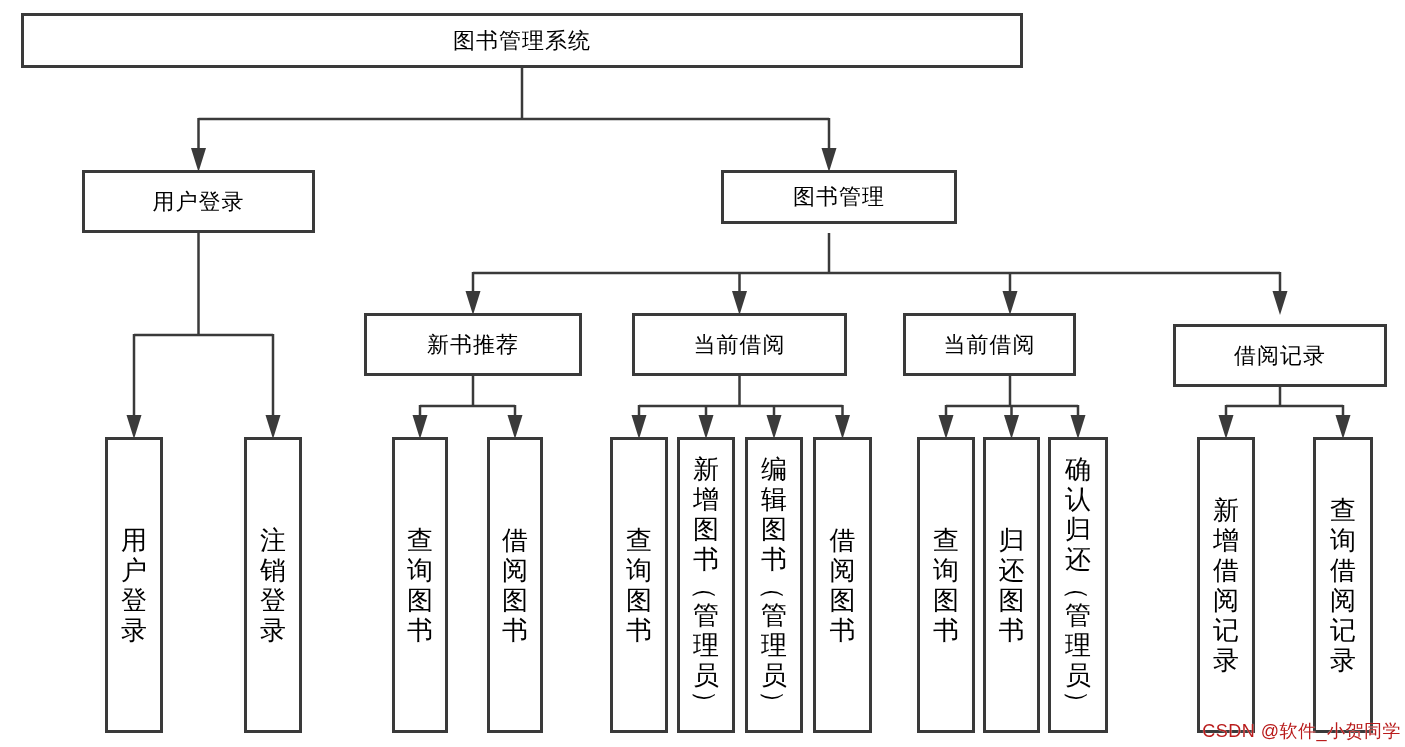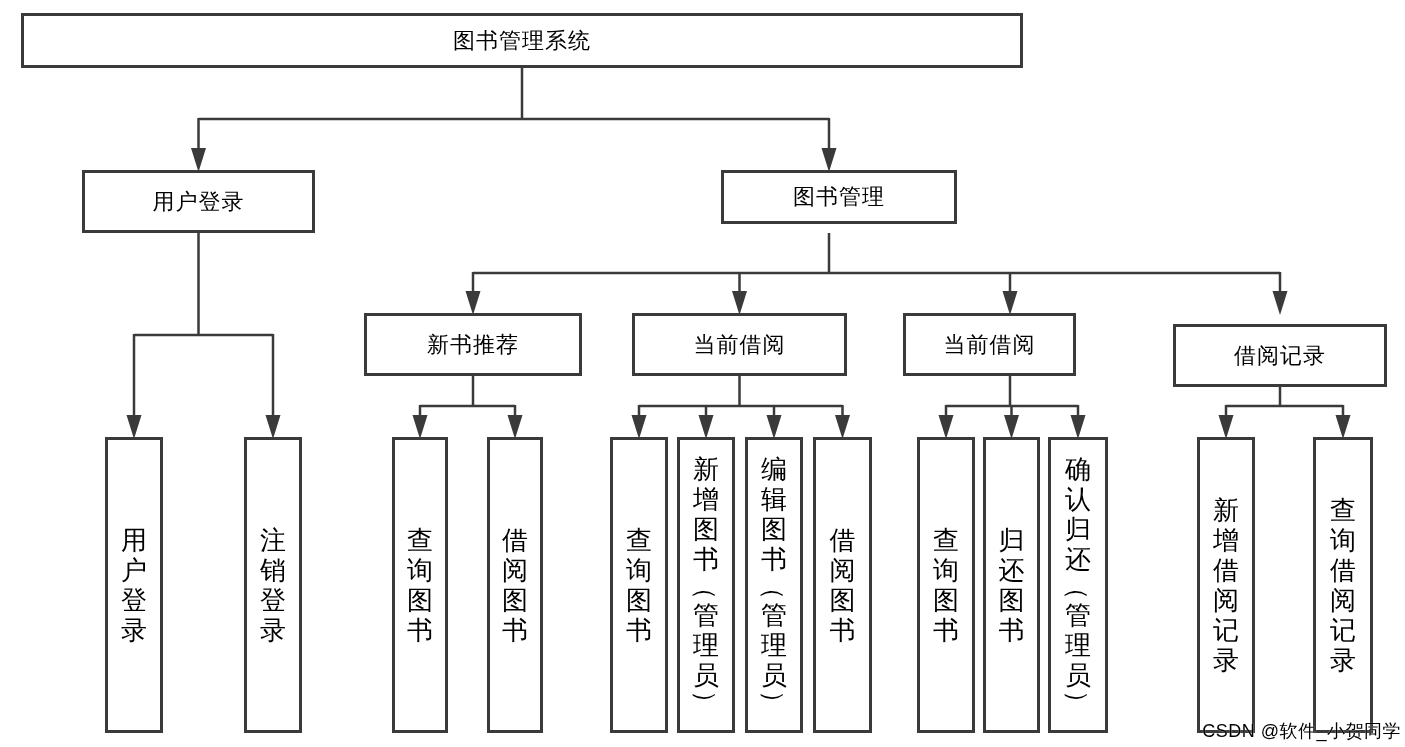--- a/index.html
+++ b/index.html
@@ -47,21 +47,21 @@
   .node.v .ch.rot {
     transform: rotate(90deg);
     height: 22px;
     line-height: 22px;
   }
   #watermark {
     position: absolute;
     right: 4px;
     top: 719px;
     font-size: 18px;
-    color: #000000;
+    color: #b91c1c;
     letter-spacing: 0.5px;
     text-shadow: 0 0 1px #ffffff;
     white-space: nowrap;
     z-index: 5;
     margin-left: 33px;
   }
 </style>
 </head>
 <body>
 

